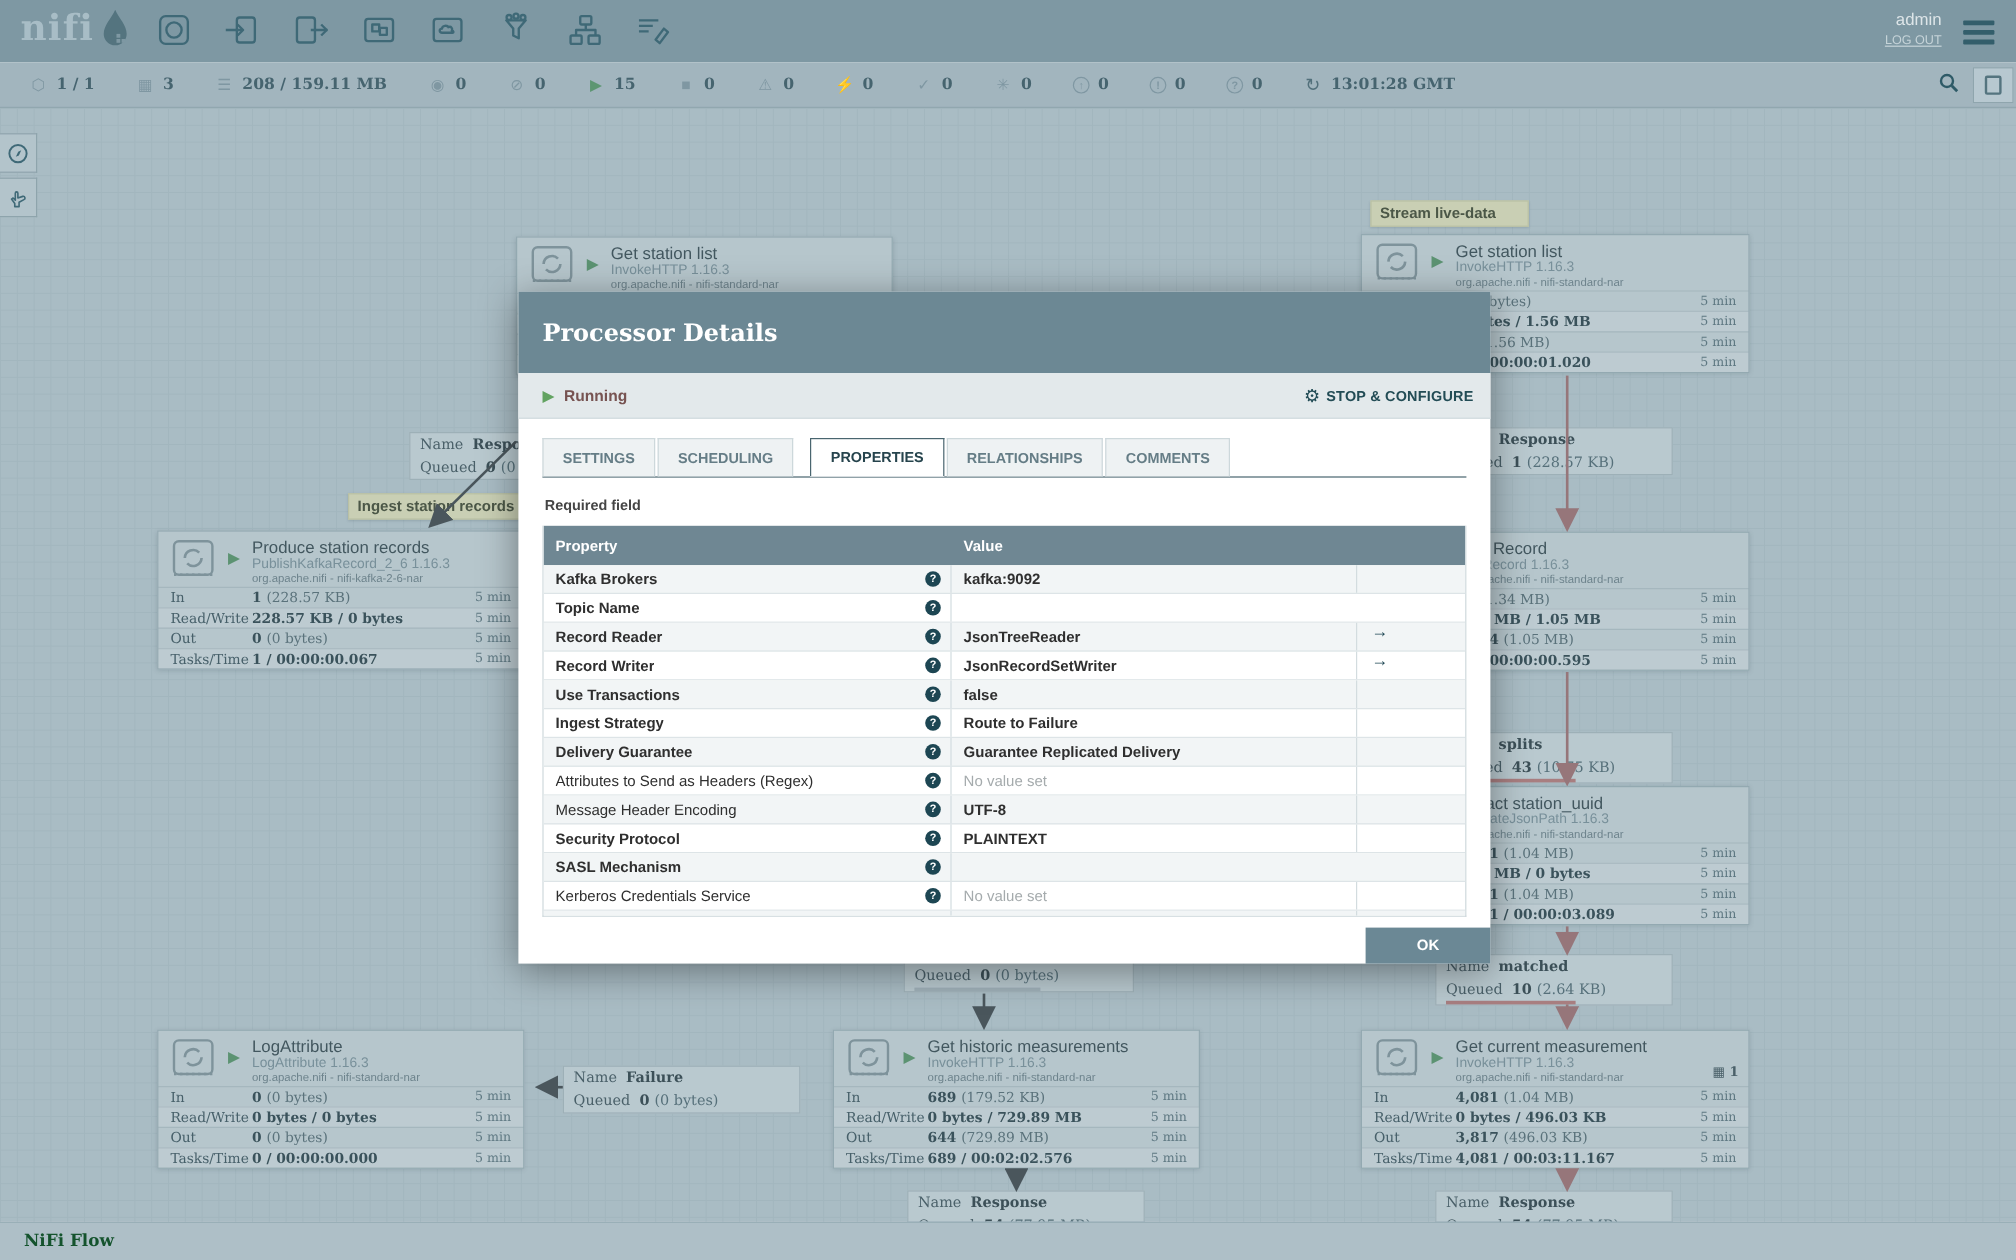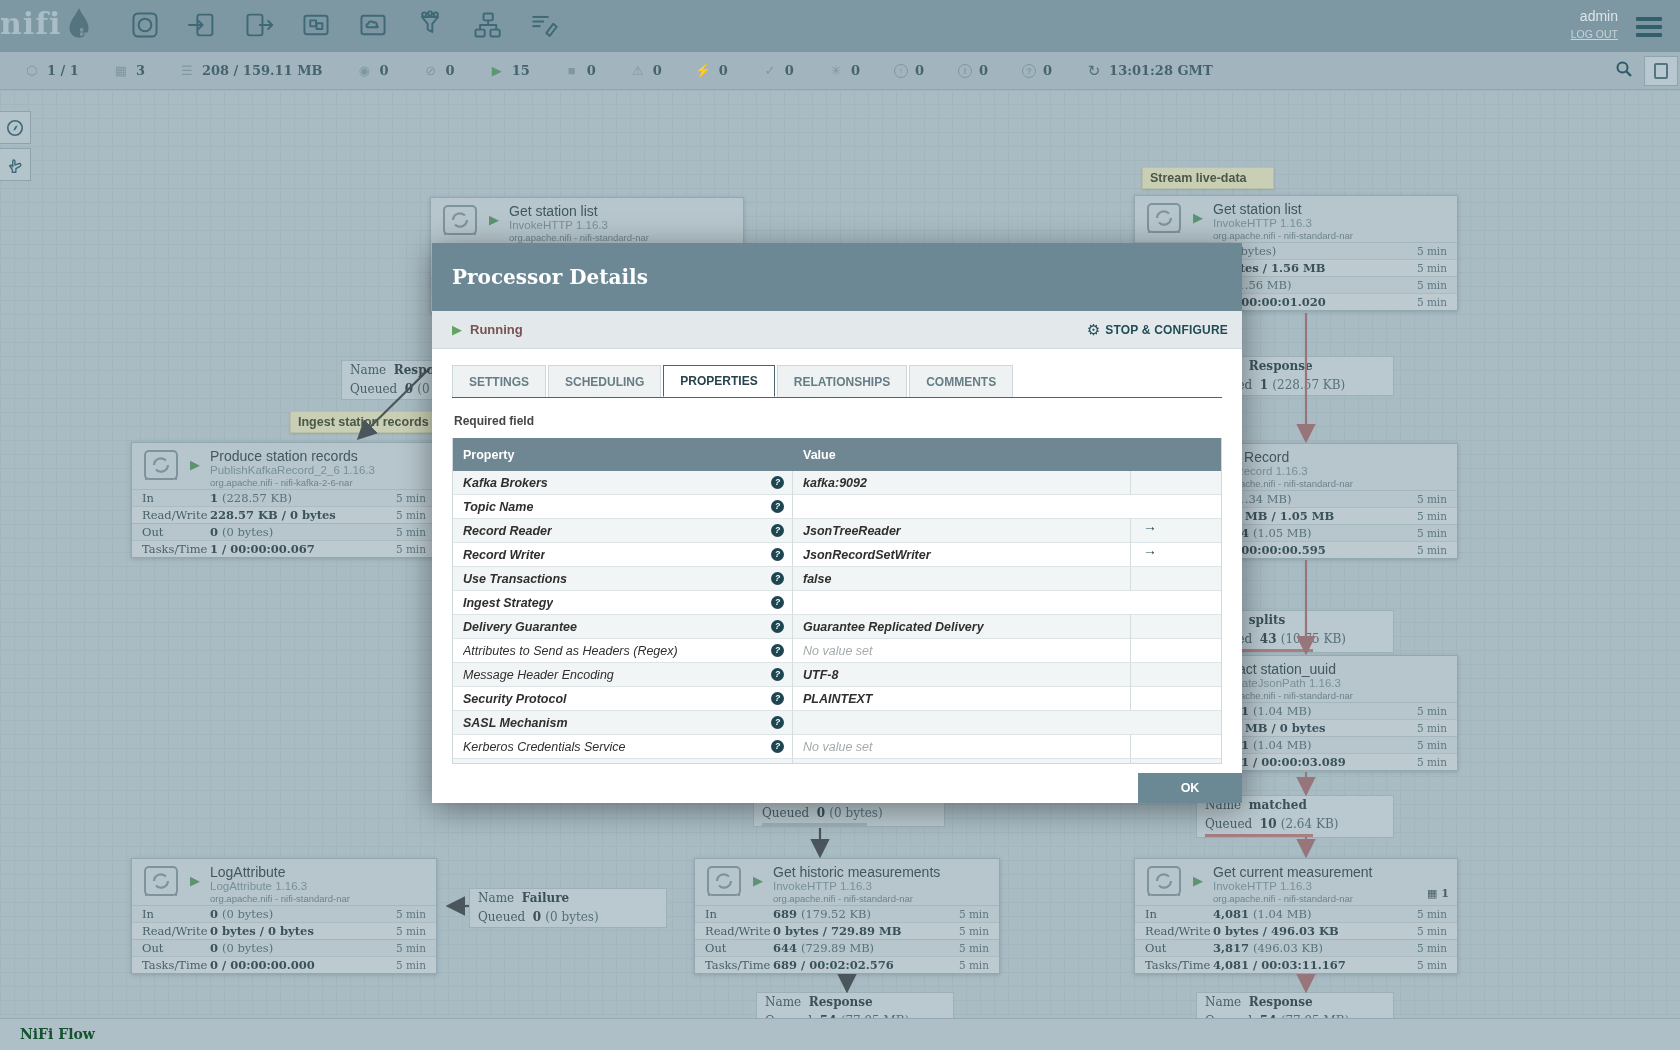--- a/index.html
+++ b/index.html
@@ -1,20 +1,20 @@
 <!DOCTYPE html>
 <html><head>
 <meta charset="utf-8">
 <style>
   * { margin:0; padding:0; box-sizing:border-box; }
   html,body { width:1680px; height:1050px; overflow:hidden; font-family:"Liberation Sans",sans-serif; }
 
   
   #app-header { position:absolute; left:0; top:0; width:1680px; height:52px; background:#7e98a3; z-index:7; }
-  #logo { position:absolute; left:0; top:6px; display:flex; align-items:center; }
+  #logo { position:absolute; left:17px; top:6px; display:flex; align-items:center; }
   #logo .word { font-family:"DejaVu Serif",serif; font-weight:bold; font-size:30px; color:#a8bdc6; letter-spacing:1px; }
   #logo svg { margin-left:4px; }
   #component-toolbar { position:absolute; left:128px; top:8px; display:flex; gap:23px; }
   .tool-ic { width:34px; height:34px; display:flex; align-items:center; justify-content:center; cursor:grab; }
   #account { position:absolute; right:62px; top:8px; text-align:right; }
   #account .user { color:#dde5e8; font-size:14px; }
   #account .logout { color:#c6d4d9; font-size:10.5px; text-decoration:underline; margin-top:4px; cursor:pointer;padding-left:40px; }
   #hamburger { position:absolute; right:18px; top:13px; width:26px; cursor:pointer; }
   #hamburger div { height:4px; background:#335e6b; margin:4px 0; border-radius:1px; }
 
@@ -68,26 +68,26 @@
   #dlg-title { font-family:"DejaVu Serif",serif; font-weight:bold; font-size:20px; color:#fff; }
   #dlg-status { height:38px; background:#e3e9eb; border-bottom:1px solid #d0dade; display:flex; align-items:center; padding:0 14px 0 20px; }
   #run-play { color:#62a361; font-size:13px; margin-right:8px; }
   #run-text { font-size:13px; font-weight:bold; color:#775351; }
   #dlg-action { margin-left:auto; display:flex; align-items:center; cursor:pointer; }
   #dlg-action .gear { color:#224c55; font-size:15px; margin-right:5px; }
   #dlg-action .txt { color:#224c55; font-size:12px; font-weight:bold; letter-spacing:.2px; }
   #dlg-body { padding:0 20px; }
   #tabs { display:flex; gap:2px; margin-top:16px; border-bottom:1px solid #49656f; }
   .tab { height:32px; padding:0 16px; display:flex; align-items:center; background:#eef2f3; border:1px solid #cdd8db; border-bottom:none; font-size:12px; font-weight:bold; color:#657d86; cursor:pointer; }
-  .tab.active { background:#fff; border:1px solid #49656f; border-bottom:1px solid #fff; margin-bottom:-1px; color:#26444d; }
+  .tab.active { background:#fff; border:1px solid #49656f; border-bottom:1px solid #fff; margin-bottom:-1px; color:#26444d;margin-left:12px; }
   #req-note { margin:16px 2px 10px; font-size:12px; font-weight:bold; color:#454545; }
   #prop-table { width:770px; border:1px solid #cfd9dc; border-top:none; height:326px; overflow:hidden; }
   #pt-head { display:flex; height:33px; background:#6f8793; color:#fff; font-size:12.5px; font-weight:bold; align-items:center; }
   #pt-head .c1 { width:340px; padding-left:10px; } #pt-head .c2 { width:338px; padding-left:10px; }
-  .pt-row { display:flex; height:24px; align-items:flex-start; border-bottom:1px solid #dde4e7; font-size:12.5px; color:#2f2f2f;font-style:italic; }
+  .pt-row { display:flex; height:24px; align-items:flex-start; border-bottom:1px solid #dde4e7; font-size:12.5px; color:#2f2f2f; }
   .pt-row:nth-child(odd) { background:#f2f5f6; }
   .pt-row .c1 { width:340px; padding:0 8px 0 10px; display:flex; align-items:center; border-right:1px solid #d3dcdf; align-self:stretch; }
   .pt-row .c1 .pname { white-space:nowrap; overflow:hidden; }
   .pt-row.req .pname { font-weight:bold; }
   .help { margin-left:auto; width:13px; height:13px; min-width:13px; border-radius:50%; background:#1d4653; color:#fff; font-size:9px; font-weight:bold; text-align:center; line-height:13px; cursor:default; }
   .pt-row .c2 { width:338px; padding-left:10px; font-weight:bold; white-space:nowrap; border-right:1px solid #d3dcdf; align-self:stretch; display:flex; align-items:center; }
   .pt-row .c2.unset { font-weight:normal; color:#a5abad; }
   .pt-row .c3 { flex:1; display:flex; align-items:center; padding-left:12px; }
   .goto { color:#1d4653; font-weight:bold; font-size:14px; cursor:pointer; line-height:1; }
   #ok-btn { position:absolute; right:0; bottom:0; width:104px; height:30px; background:#6b8895; color:#fff; border:none; font-size:12.5px; font-weight:bold; font-family:"Liberation Sans",sans-serif; cursor:pointer; }
@@ -666,20 +666,21 @@
               <span class="help">?</span>
             </div>
             <div class="c2 ">false</div>
             <div class="c3"></div>
           </div>
           <div class="pt-row req">
             <div class="c1">
               <span class="pname">Ingest Strategy</span>
               <span class="help">?</span>
             </div>
+            <div class="c2 ">Route to Failure</div>
             <div class="c3"></div>
           </div>
           <div class="pt-row req">
             <div class="c1">
               <span class="pname">Delivery Guarantee</span>
               <span class="help">?</span>
             </div>
             <div class="c2 ">Guarantee Replicated Delivery</div>
             <div class="c3"></div>
           </div>

